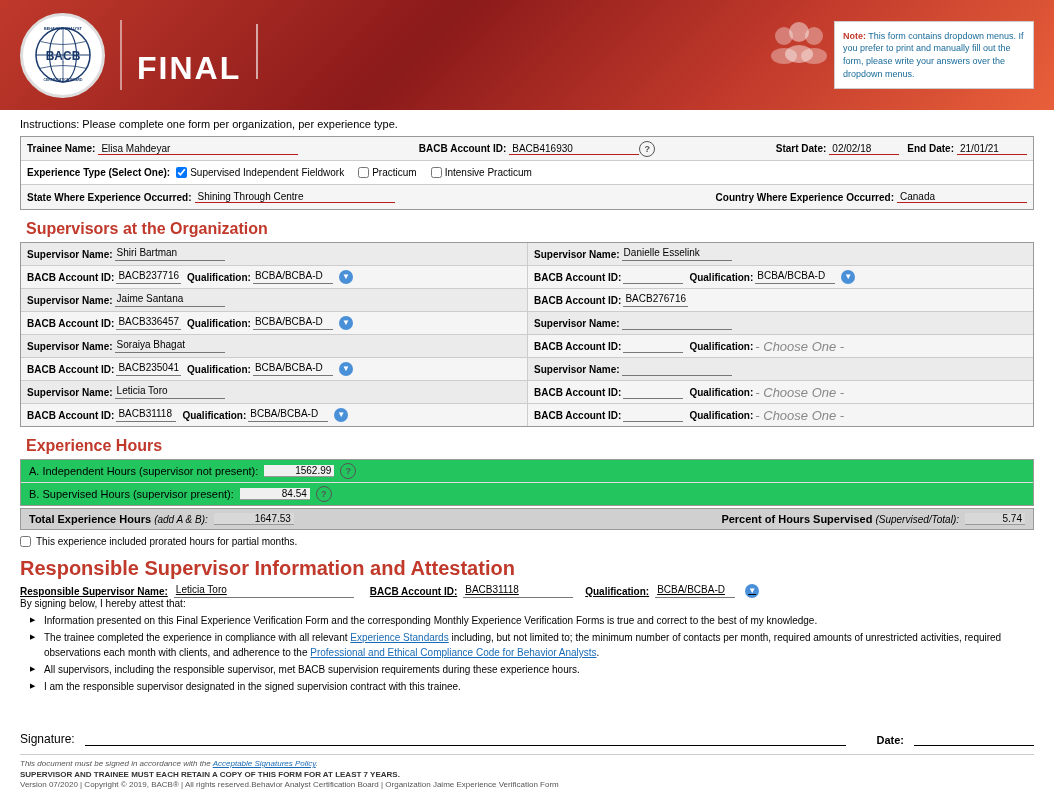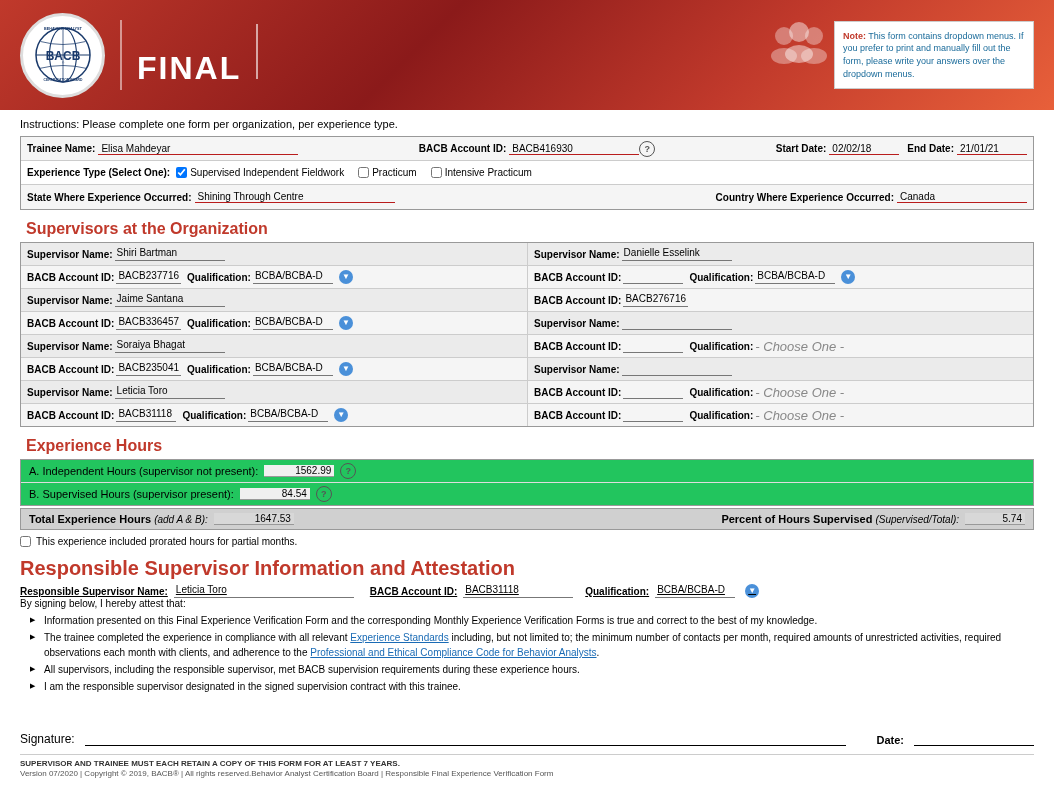--- a/index.html
+++ b/index.html
@@ -691,20 +691,23 @@
   </div>
 
   <div class="sig-row">
     <span class="sig-label">Signature:</span>
     <div class="sig-line"></div>
     <span class="date-label">Date:</span>
     <div class="date-line"></div>
   </div>
 
   <div class="footer">
+    <div class="footer-italic">
+      <em>This document must be signed in accordance with the <span class="link-text">Acceptable Signatures Policy</span>.</em>
+    </div>
     <div class="footer-caps">SUPERVISOR AND TRAINEE MUST EACH RETAIN A COPY OF THIS FORM FOR AT LEAST 7 YEARS.</div>
     <div class="footer-bottom">
       <span>Version 07/2020  |  Copyright © 2019, BACB®  |  All rights reserved.</span>
-      <span>Behavior Analyst Certification Board  |  Responsible Final Experience Verification Form</span>
+      <span>Behavior Analyst Certification Board  |  Organization Jaime Experience Verification Form</span>
     </div>
   </div>
 
 </div>
 
 </body></html>

